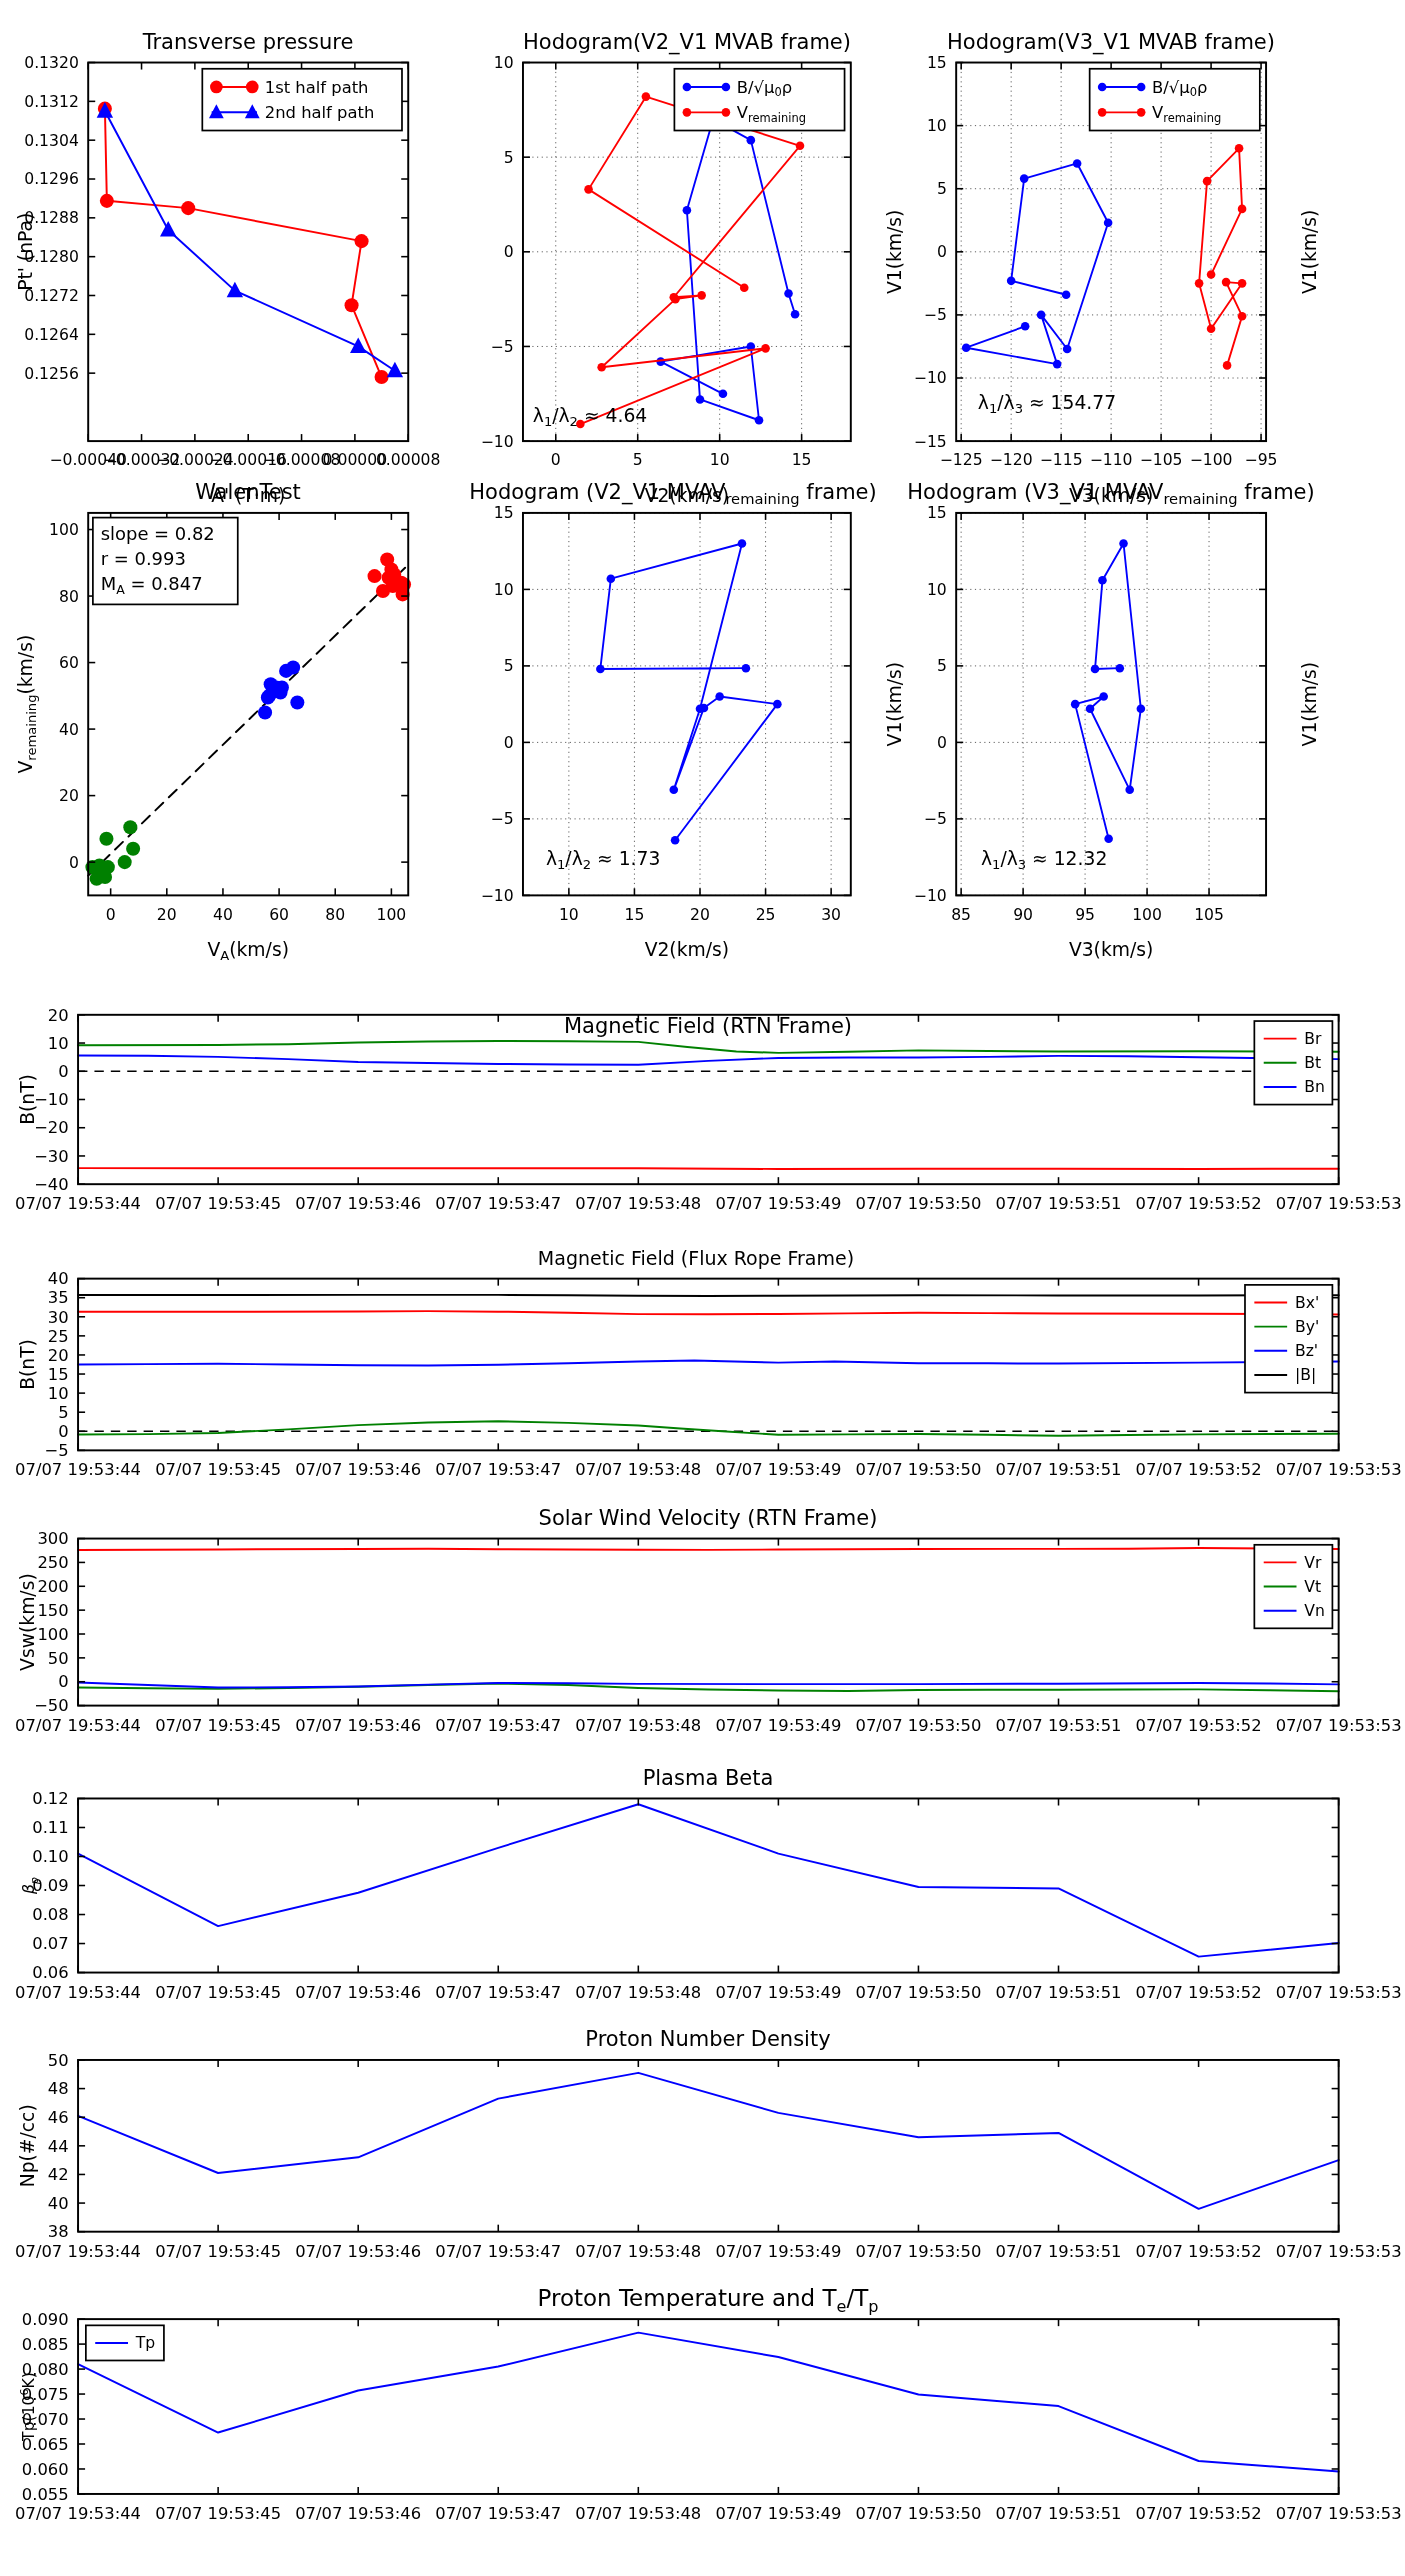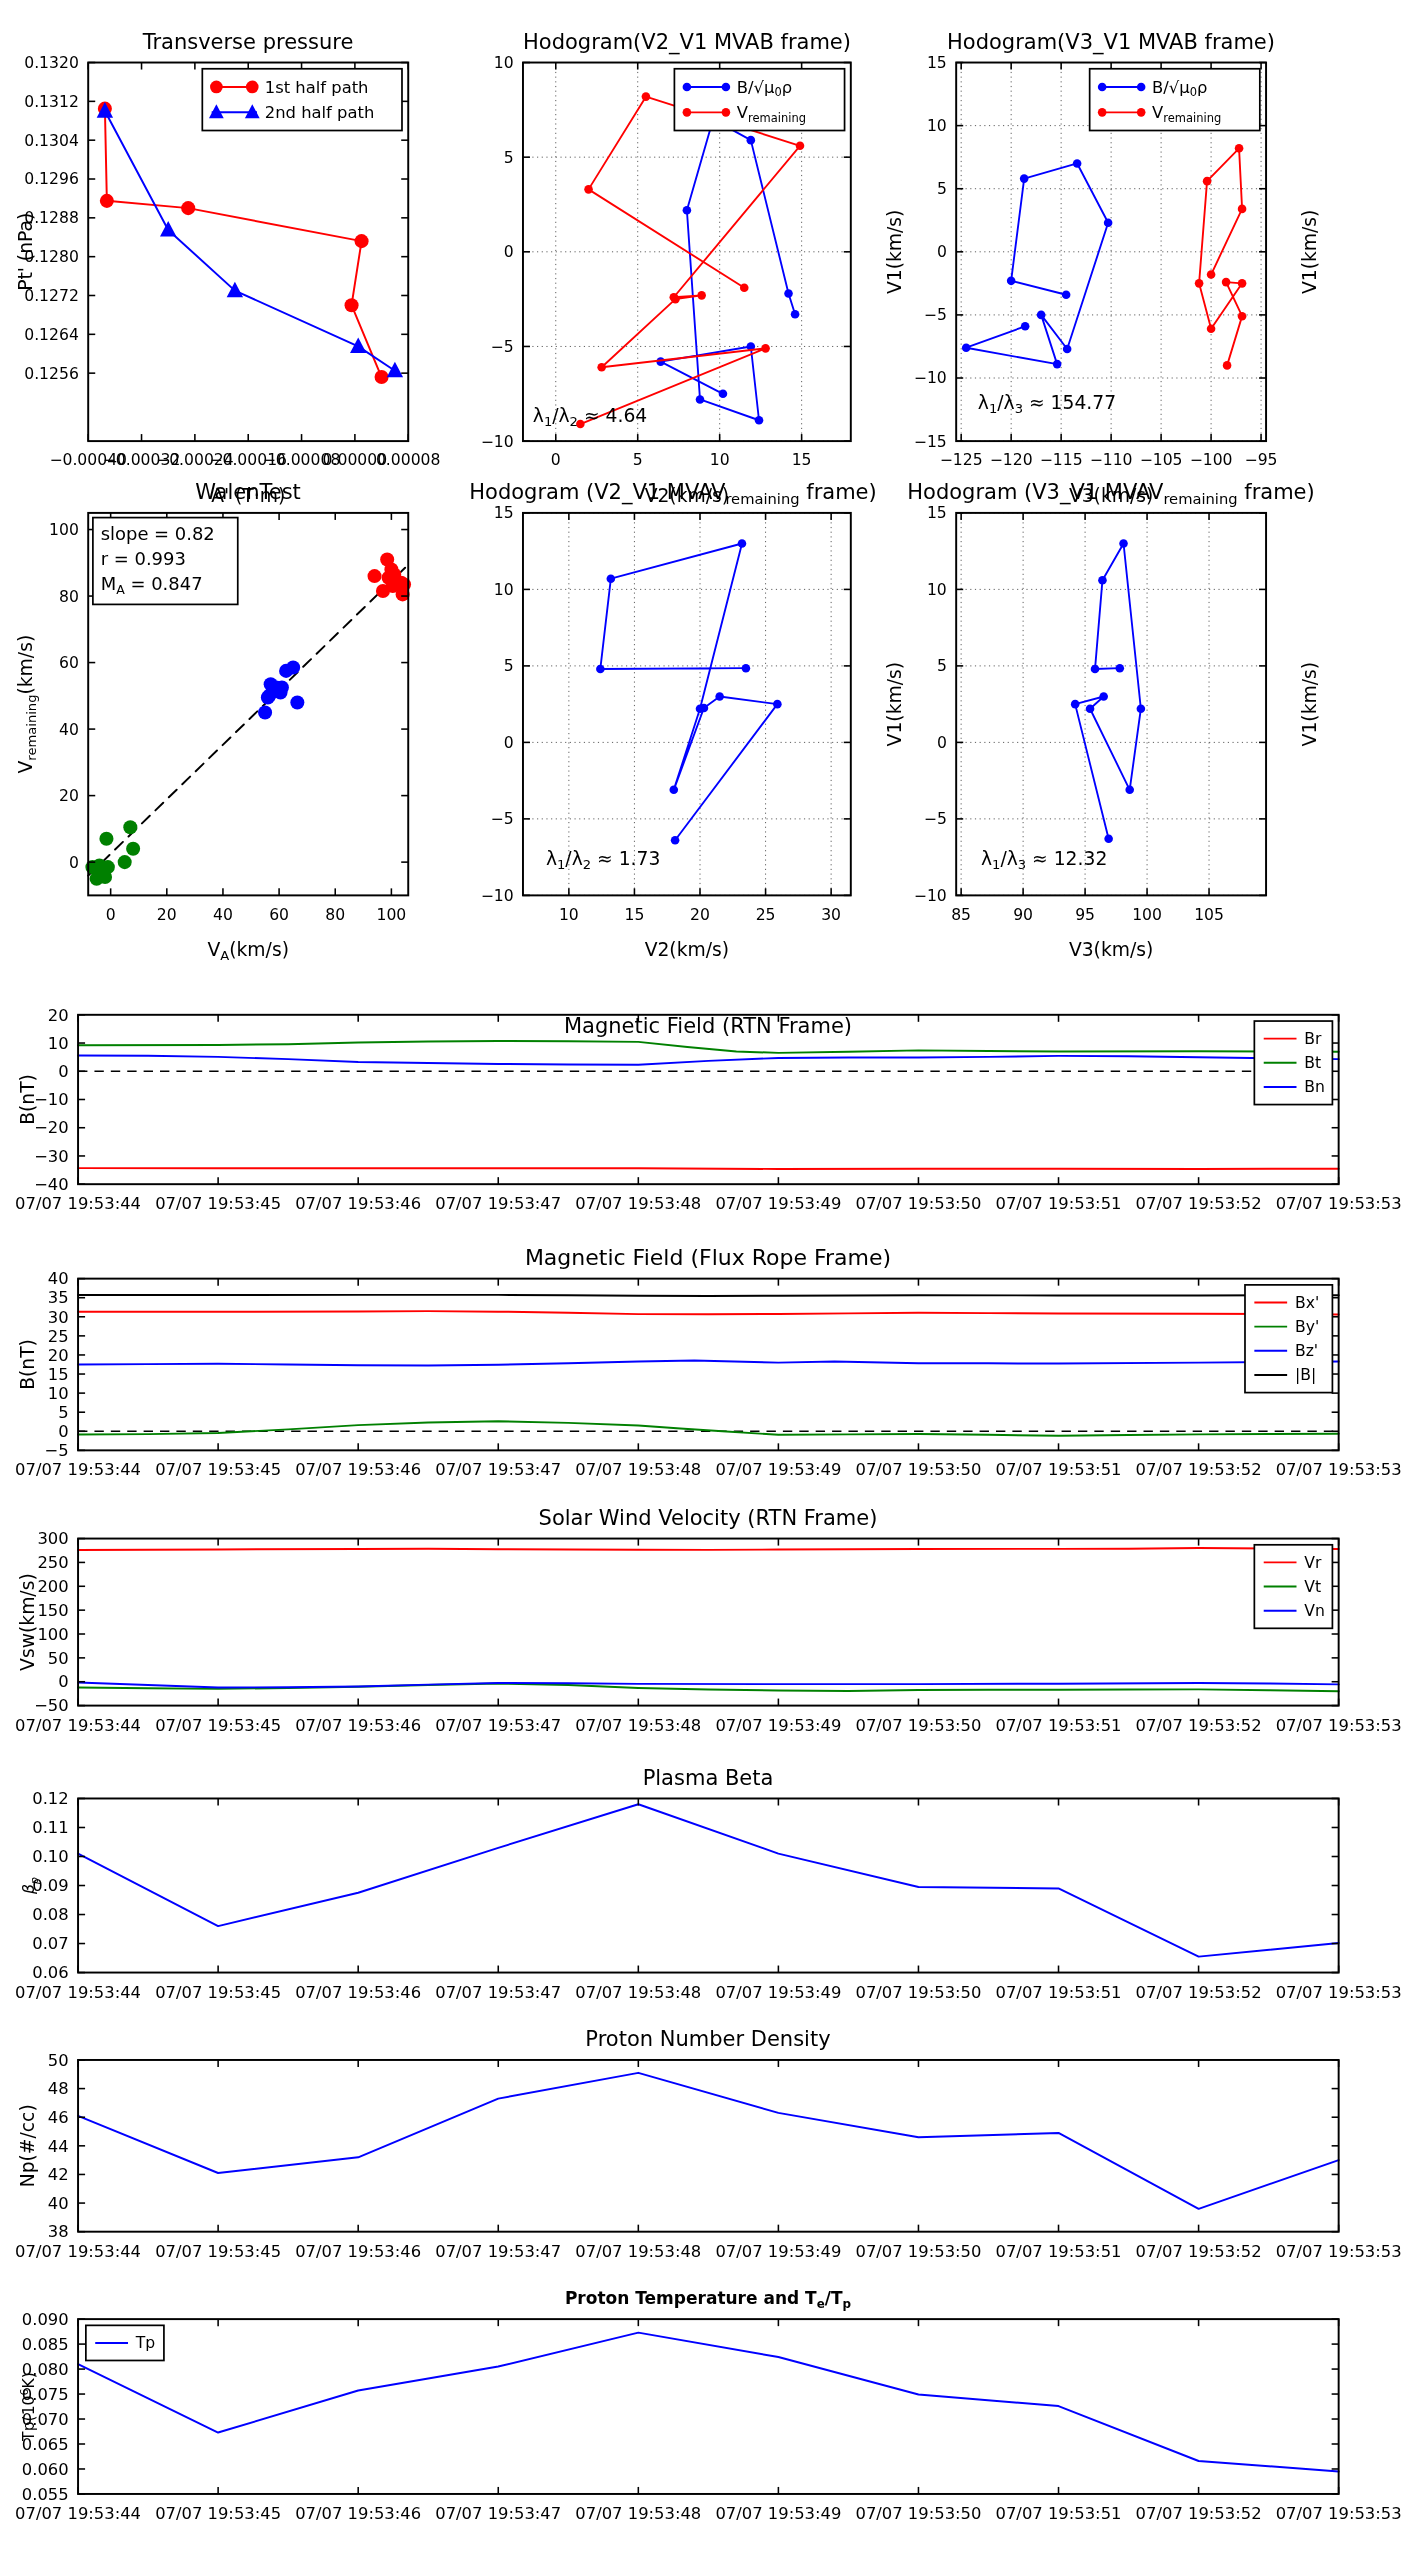--- a/index.html
+++ b/index.html
@@ -963,19 +963,19 @@
         </g>
       </g>
     </svg>
   <div class="ptitle" style="left: -64px; width: 624px; top: 26.5px; font-size: 21px;">Transverse pressure</div>
   <div class="ptitle" style="left: 375px; width: 624px; top: 26.5px; font-size: 21px; text-align: center;">Hodogram(V2_V1 MVAB frame)</div>
   <div class="ptitle" style="left: 799px; width: 624px; top: 26.5px; font-size: 21px;">Hodogram(V3_V1 MVAB frame)</div>
   <div class="ptitle" style="left: -64px; width: 624px; top: 477px; font-size: 21px;">WalenTest</div>
   <div class="ptitle" style="left: 361px; width: 624px; top: 477px; font-size: 21px;">Hodogram (V2_V1 MVAV<sub>remaining</sub> frame)</div>
   <div class="ptitle" style="left: 799px; width: 624px; top: 477px; font-size: 21px;">Hodogram (V3_V1 MVAV<sub>remaining</sub> frame)</div>
   <div class="ptitle" style="left: 396px; width: 624px; top: 979px; font-size: 21px; margin-top: 32px;">Magnetic Field (RTN Frame)</div>
-  <div class="ptitle" style="left: 396px; width: 624px; top: 1243px; font-size: 22px;">Magnetic Field (Flux Rope Frame)</div>
+  <div class="ptitle" style="left: 384px; width: 624px; top: 1243px; font-size: 19px;">Magnetic Field (Flux Rope Frame)</div>
   <div class="ptitle" style="left: 396px; width: 624px; top: 1503px; font-size: 21px;">Solar Wind Velocity (RTN Frame)</div>
   <div class="ptitle" style="left: 396px; width: 624px; top: 1763px; font-size: 21px;">Plasma Beta</div>
   <div class="ptitle" style="left: 396px; width: 624px; top: 2024px; font-size: 21px;">Proton Number Density</div>
-  <div class="ptitle" style="left: 396px; width: 624px; top: 2283px; font-size: 17px; font-weight: bold;">Proton Temperature and T<sub>e</sub>/T<sub>p</sub></div>
+  <div class="ptitle" style="left: 396px; width: 624px; top: 2283px; font-size: 23px;">Proton Temperature and T<sub>e</sub>/T<sub>p</sub></div>
 </div>
 
 
 </body></html>

